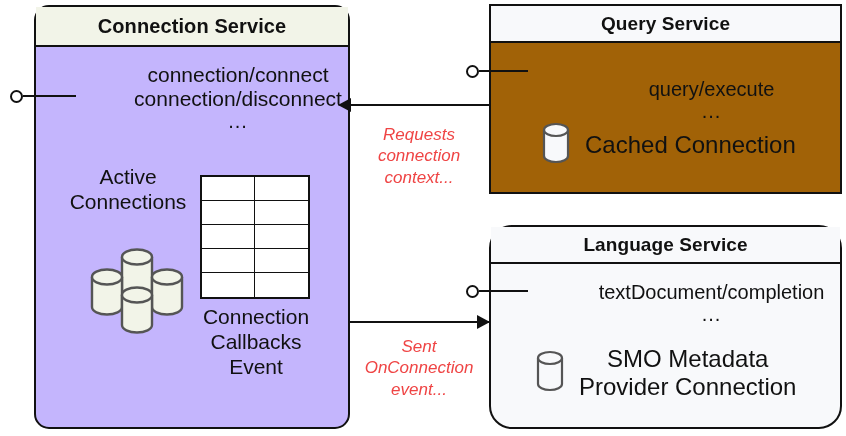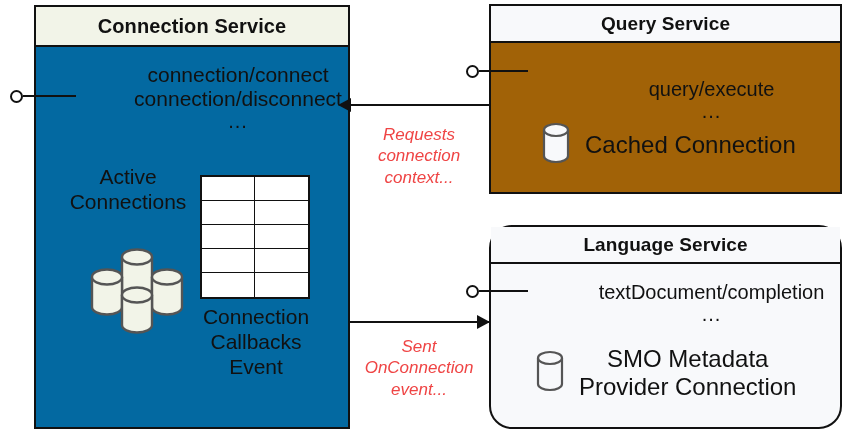--- a/index.html
+++ b/index.html
@@ -38,21 +38,22 @@
     position: relative;
     flex: 1 1 auto;
   }
 
   
   #connection-service {
     left: 34px;
     top: 5px;
     width: 316px;
     height: 424px;
-    background: #0369a1;
+    background: #c4b5fd;
+    border-radius: 15px;
   }
   #connection-service .component-header {
     height: 40px;
     font-size: 20px;
     background: #f2f4e8;
   }
 
   
   #query-service {
     left: 489px;

